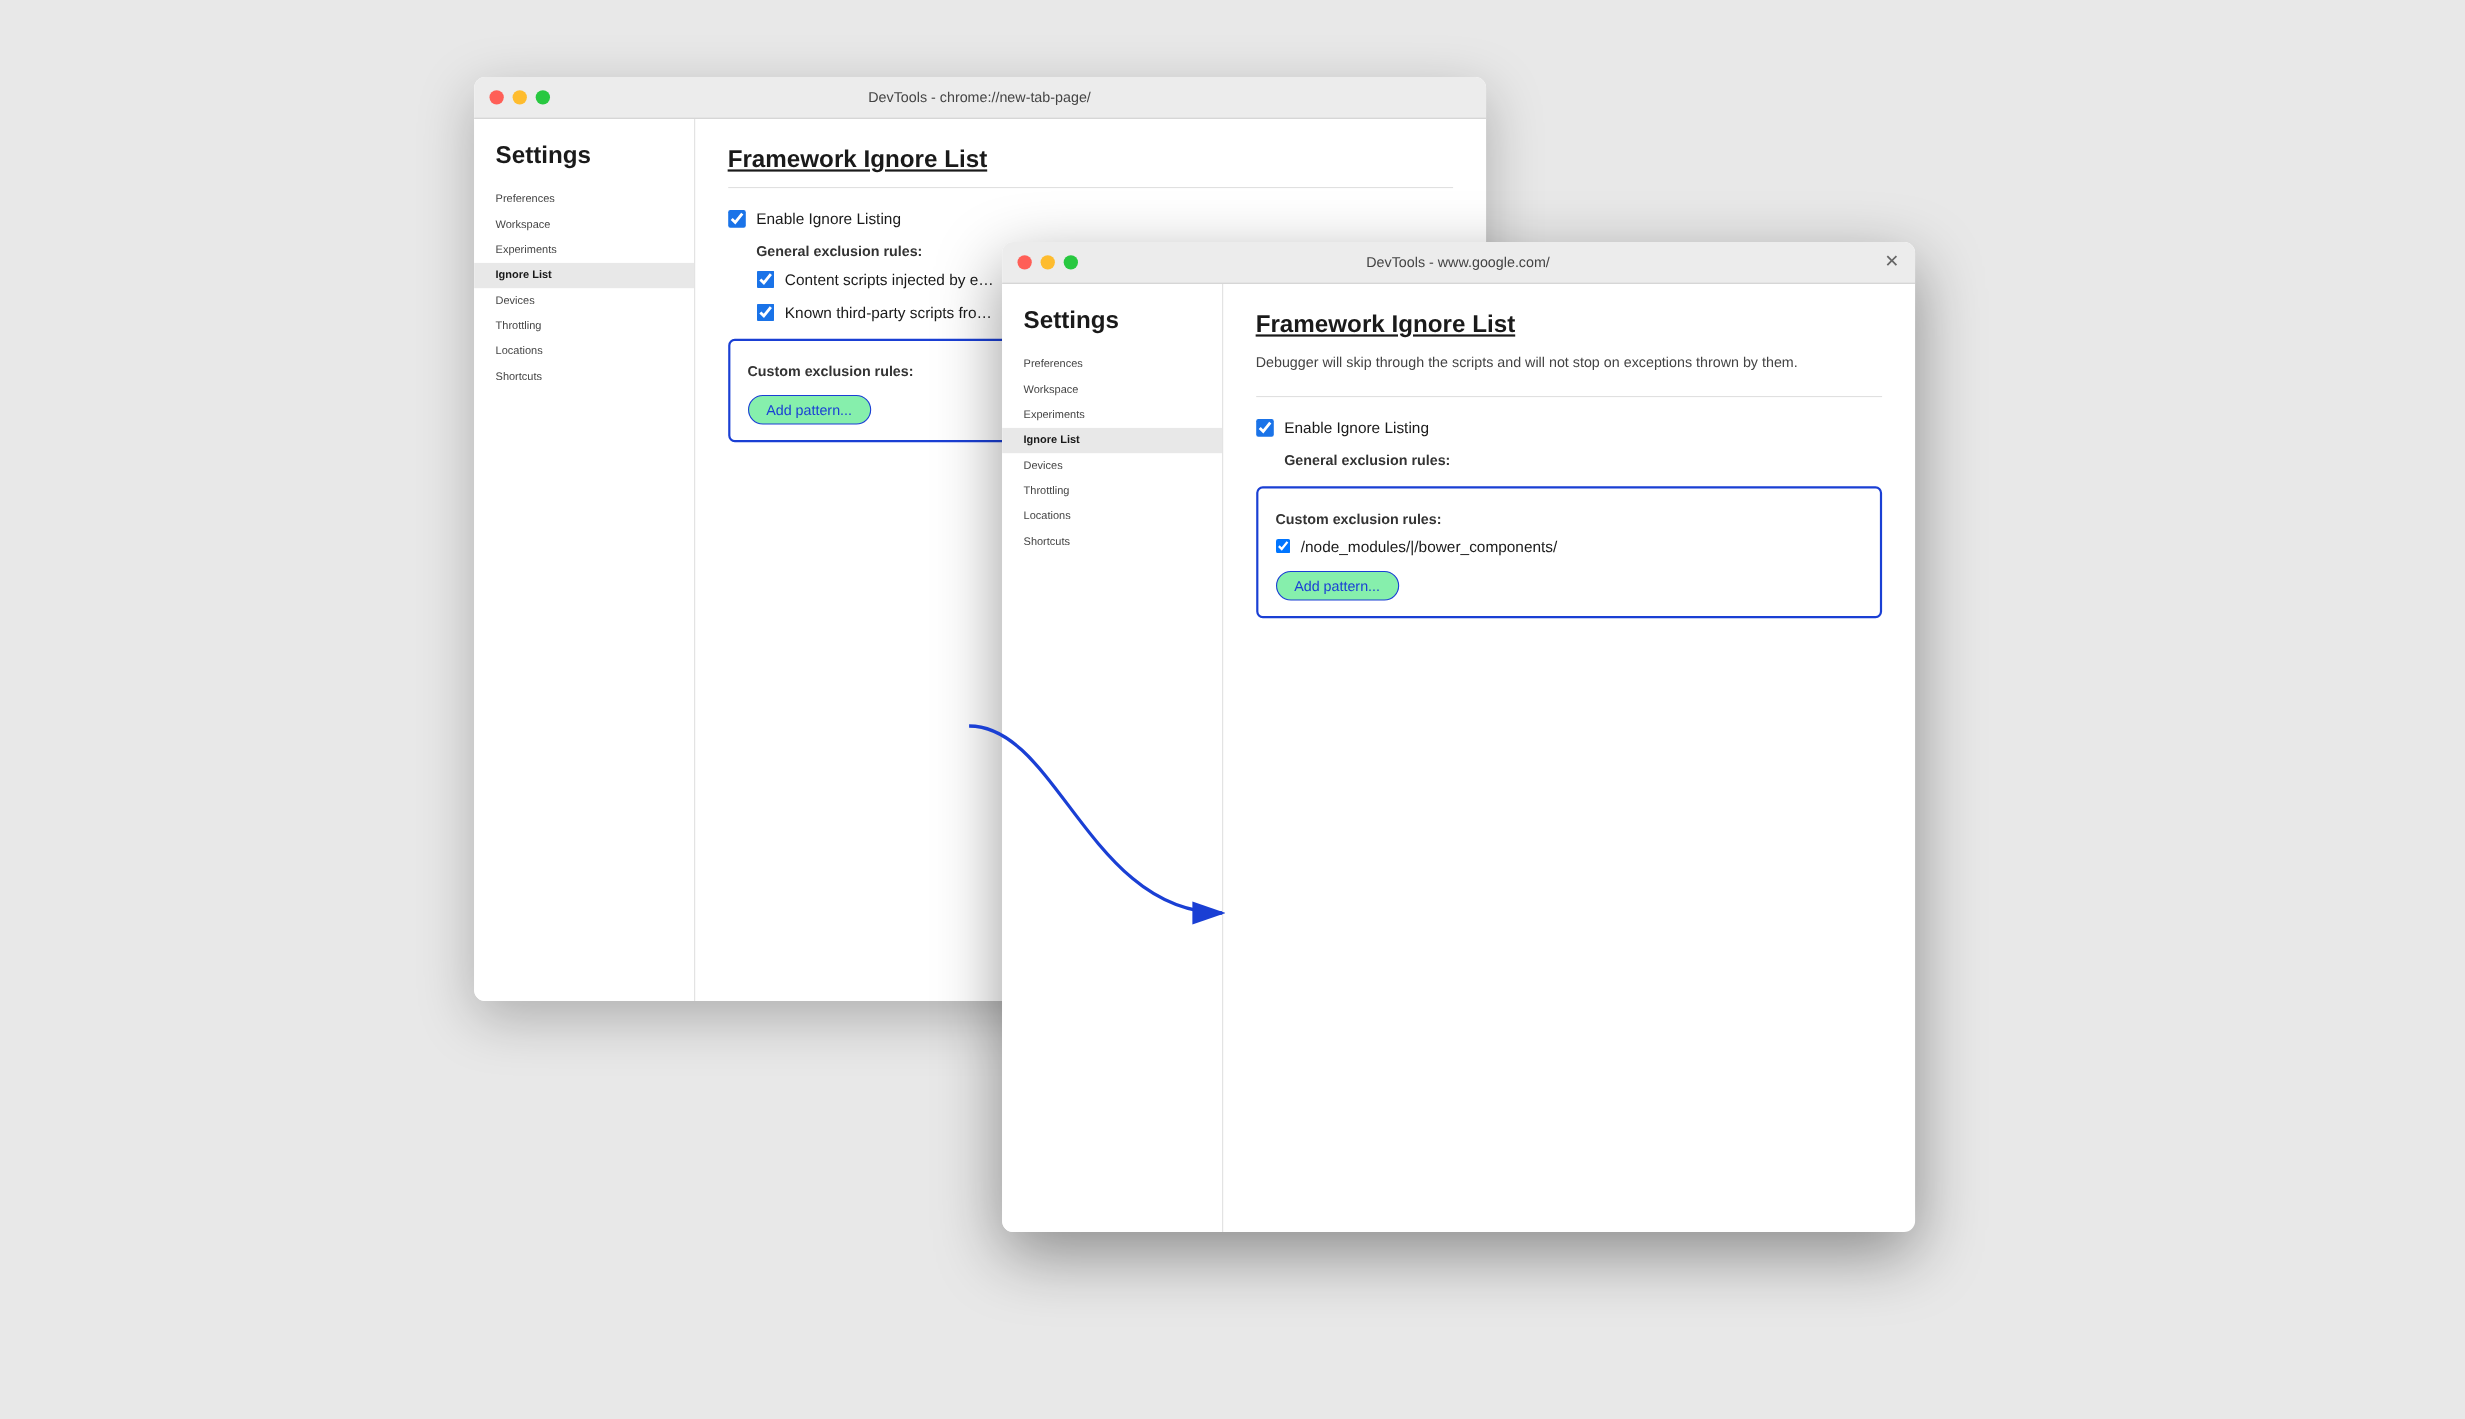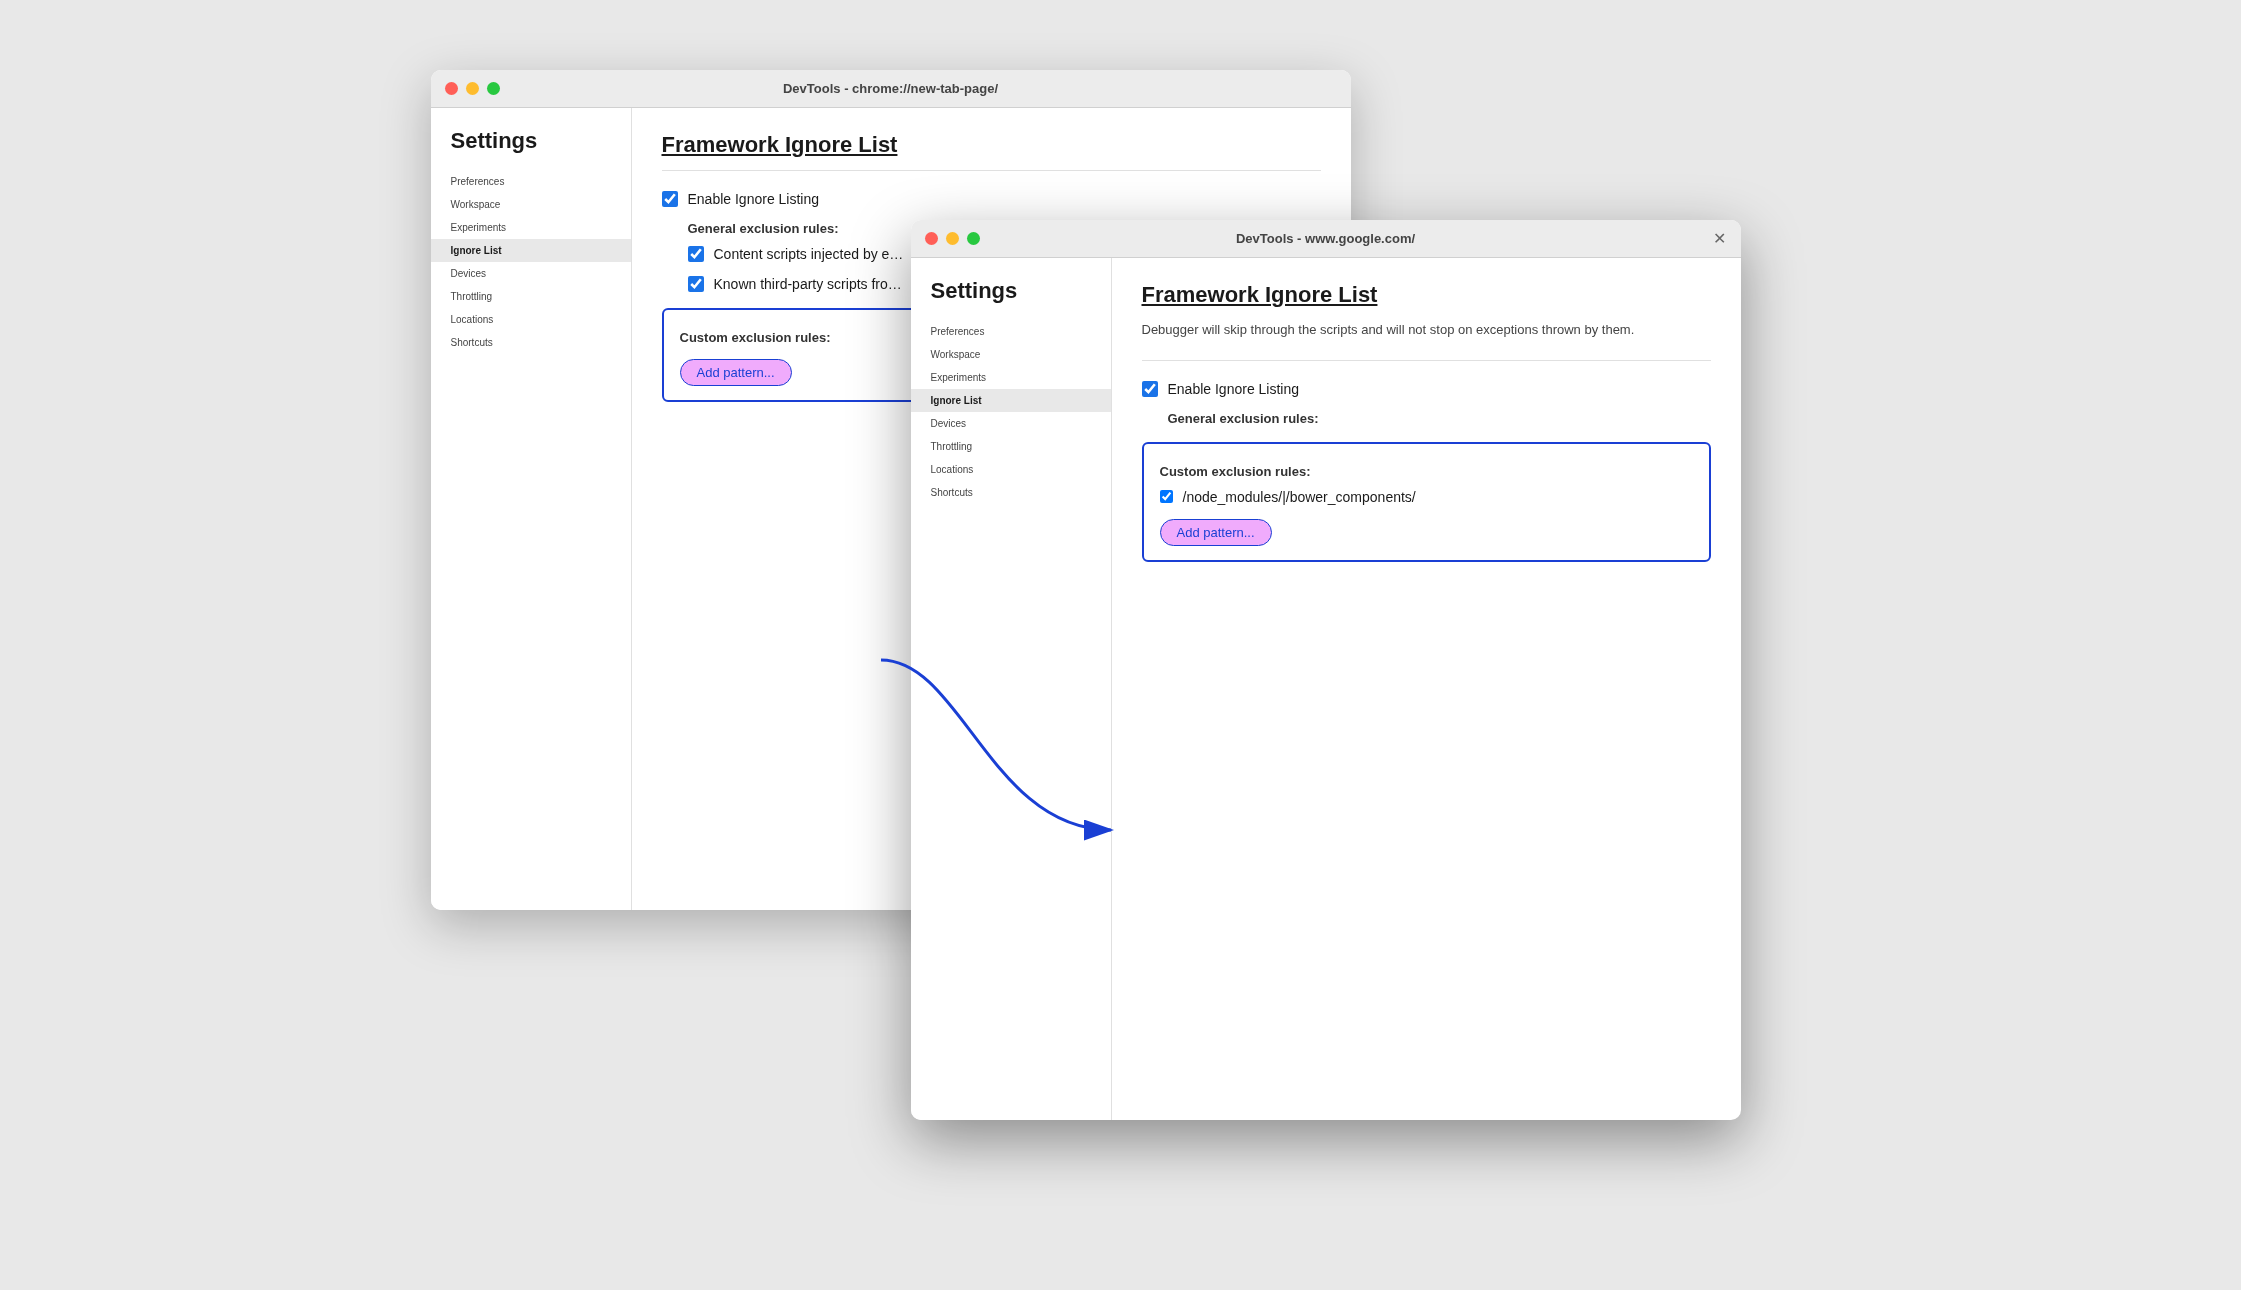--- a/index.html
+++ b/index.html
@@ -53,21 +53,21 @@
       border-radius: 50%;
       border: none;
       cursor: pointer;
     }
     .btn-close { background: #ff5f57; }
     .btn-min { background: #febc2e; }
     .btn-max { background: #28c840; }
 
     .window-title {
       font-size: 13px;
-      font-weight: 700;
+      font-weight: 400;
       color: #444;
     }
 
     .window-close-x {
       position: absolute;
       right: 14px;
       top: 50%;
       transform: translateY(-50%);
       font-size: 16px;
       color: #666;
@@ -208,21 +208,21 @@
       margin-bottom: 10px;
     }
 
     .add-pattern-btn {
       display: inline-block;
       padding: 5px 16px;
       border: 1.5px solid #1a3fd4;
       border-radius: 20px;
       color: #1a3fd4;
       font-size: 13px;
-      background: #f0abfc;
+      background: #86efac;
       cursor: pointer;
       font-weight: 500;
       margin-top: 4px;
     }
 
     .help-icon {
       display: inline-flex;
       align-items: center;
       justify-content: center;
       width: 16px;

